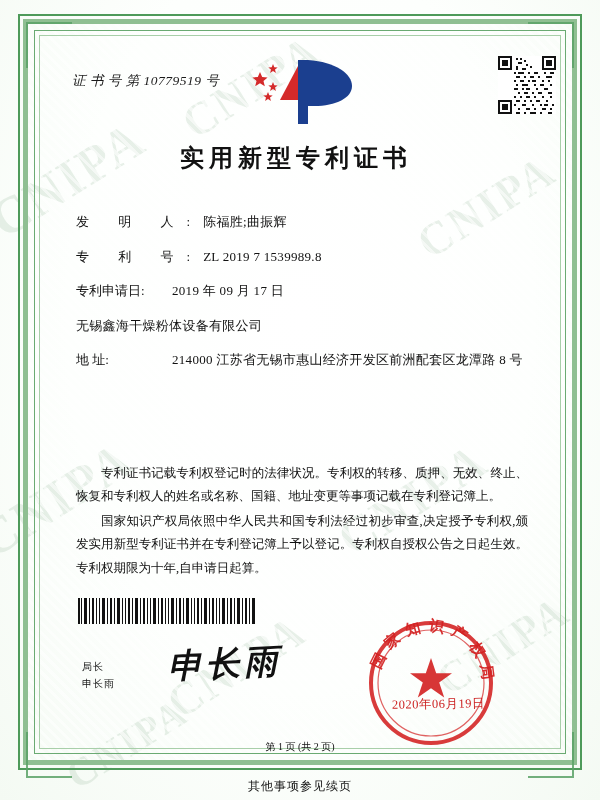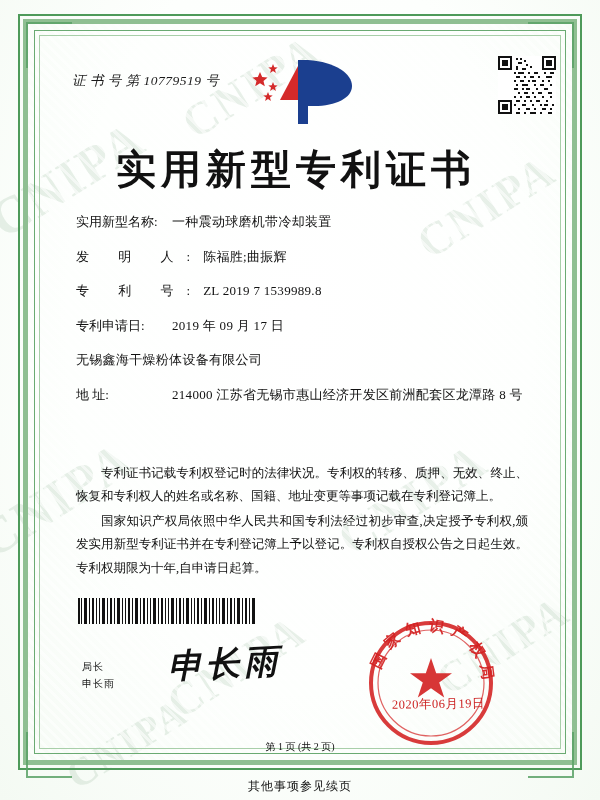--- a/index.html
+++ b/index.html
@@ -112,21 +112,21 @@
     font-size: 13.5px;
     color: #1a1a1a;
     letter-spacing: .5px;
     font-style: italic;
   }
   .main-title {
     position: absolute;
     left: 0; right: 8px; top: 142px;
     text-align: center;
     font-family: "Liberation Serif", serif;
-    font-size: 40px;
+    font-size: 24px;
     font-weight: bold;
     color: #111;
     letter-spacing: 5px;
   }
 
   
   .fields {
     position: absolute;
     left: 76px; top: 212px;
     width: 452px;
@@ -359,24 +359,20 @@
         <polygon points="33,26 34.3,29.2 37.7,29.4 35,31.6 35.9,34.9 33,33 30.1,34.9 31,31.6 28.3,29.4 31.7,29.2"></polygon>
         <polygon points="28,36 29.3,39.2 32.7,39.4 30,41.6 30.9,44.9 28,43 25.1,44.9 26,41.6 23.3,39.4 26.7,39.2"></polygon>
       </g>
     </svg>
   </div>
 
   <div class="main-title">实用新型专利证书</div>
 
   <div class="fields">
     <div class="row">
-      <span class="lbl">实用新型名称:</span>
-      <span class="val">一种震动球磨机带冷却装置</span>
-    </div>
-    <div class="row">
       <span class="lbl sp2">发 明 人:</span>
       <span class="val">陈福胜;曲振辉</span>
     </div>
     <div class="row">
       <span class="lbl sp2">专 利 号:</span>
       <span class="val">ZL 2019 7 1539989.8</span>
     </div>
     <div class="row">
       <span class="lbl">专利申请日:</span>
       <span class="val">2019 年 09 月 17 日</span>

